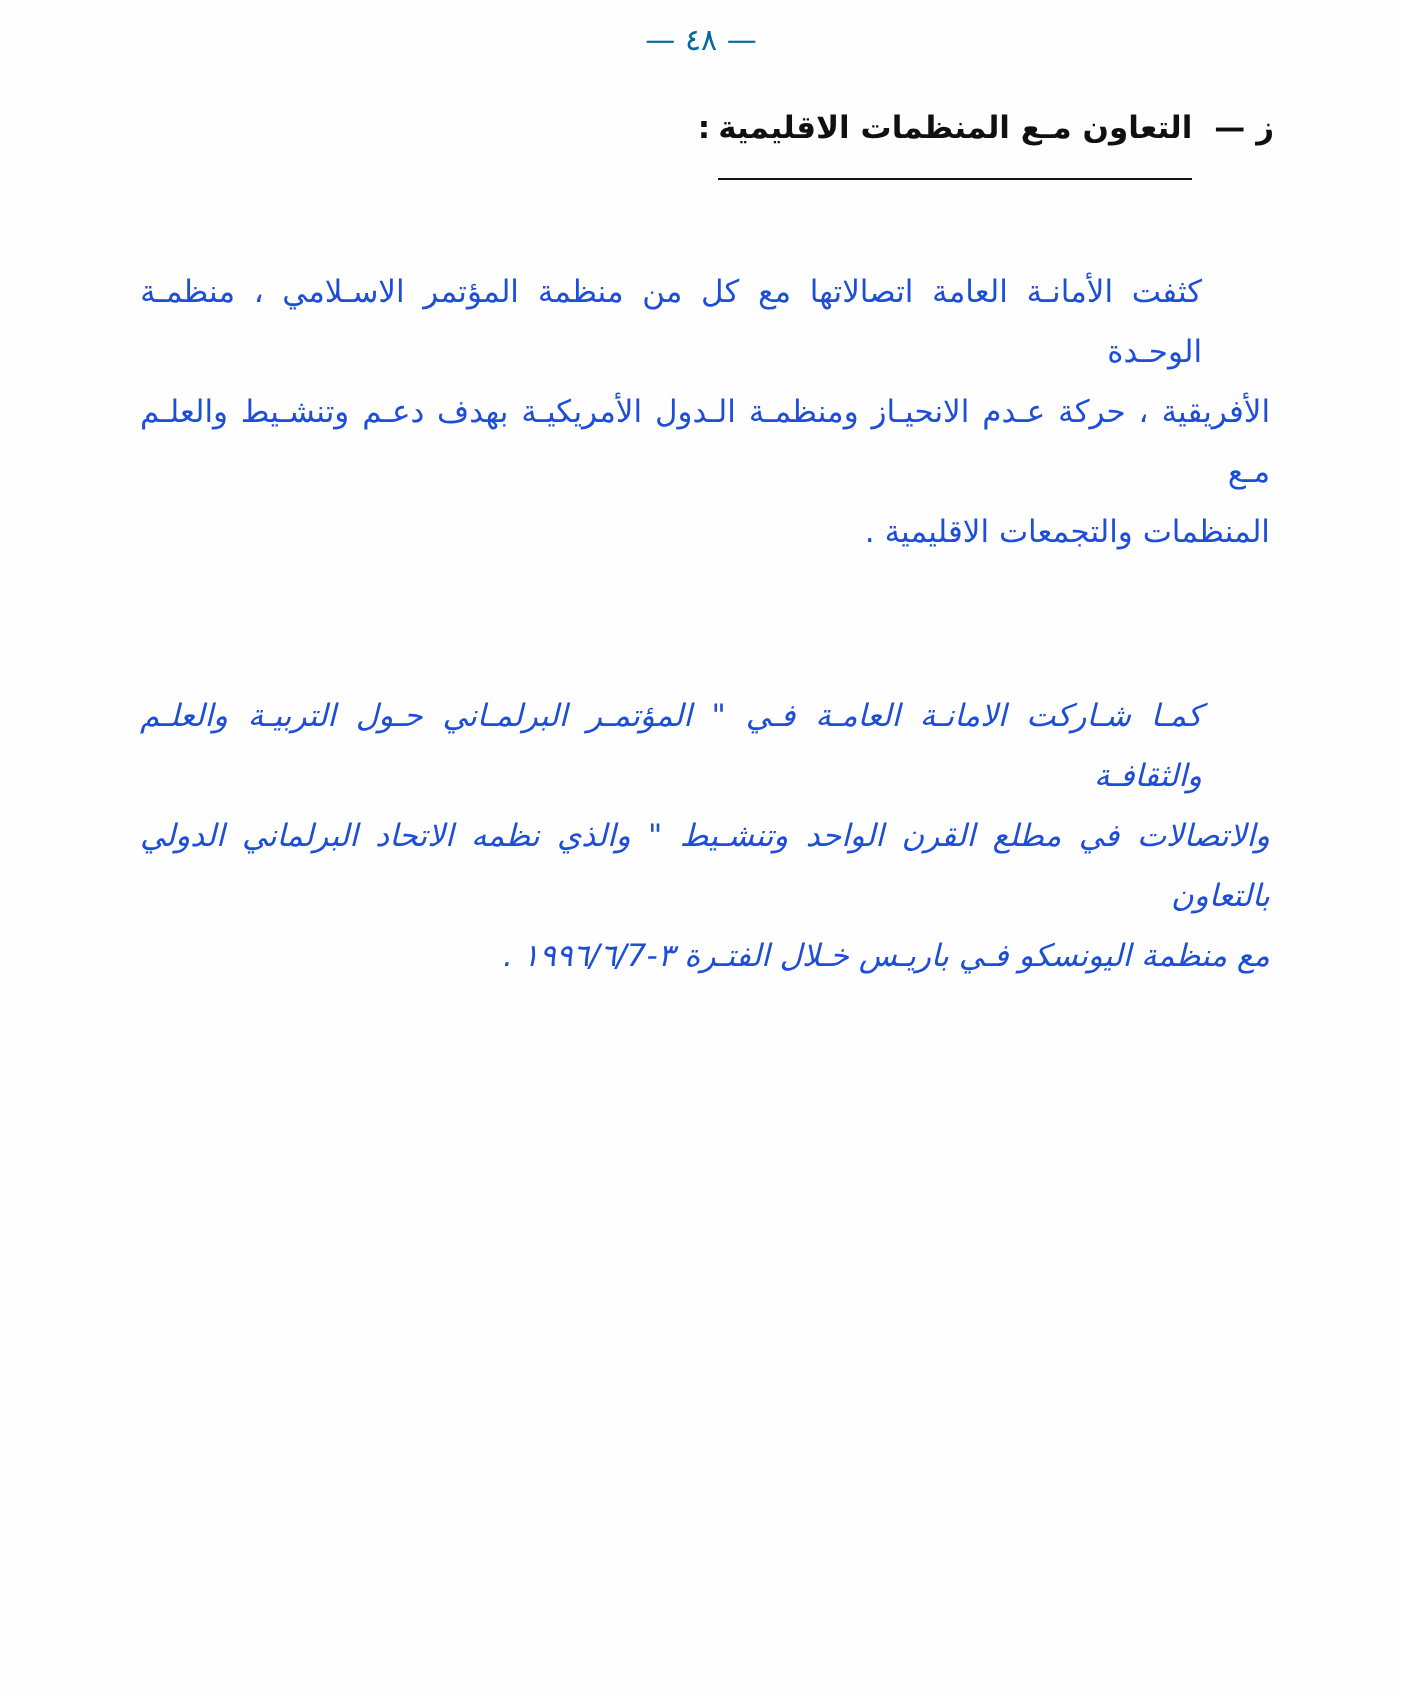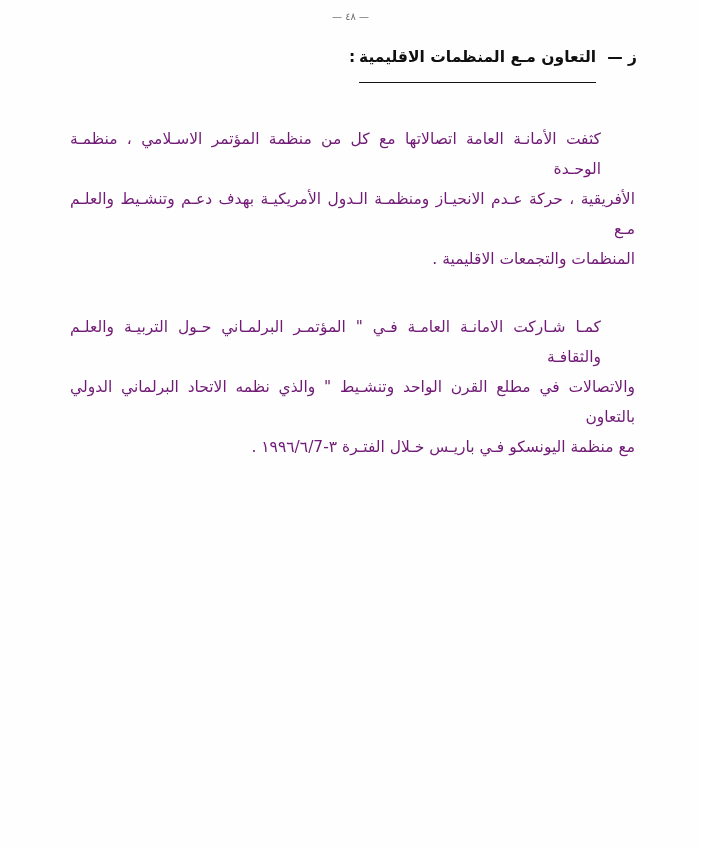--- a/index.html
+++ b/index.html
@@ -14,23 +14,23 @@
     margin: 0 auto;
     background: #fefefe;
     color: #161616;
     font-family: "DejaVu Sans", sans-serif;
     direction: rtl;
     overflow: hidden;
   }
   .page-number {
     padding-top: 11px;
     text-align: center;
-    font-size: 10px;
+    font-size: 15px;
     letter-spacing: 1px;
-    color: #737373;
+    color: #0369a1;
   }
   .heading-row {
     display: flex;
     align-items: flex-start;
     gap: 11px;
     margin: 26px 64px 0 70px;
     font-size: 15.5px;
     font-weight: bold;
     color: #101010;
   }
@@ -41,24 +41,24 @@
     border-bottom: 1.6px solid #141414;
     padding-bottom: 16px;
   }
   .section-colon {
     margin-right: 4px;
   }
   .paragraph {
     margin: 0 66px 0 70px;
     font-size: 15.5px;
     line-height: 30px;
-    color: #701a75;
+    color: #1d4ed8;
   }
   .paragraph.p1 { margin-top: 58px; }
-  .paragraph.p2 { margin-top: 38px; }
+  .paragraph.p2 { margin-top: 62px; font-style: italic; }
   .line.justify {
     text-align: justify;
     text-align-last: justify;
   }
   .line.last {
     text-align: right;
   }
   .line.indent {
     padding-right: 34px;
   }

